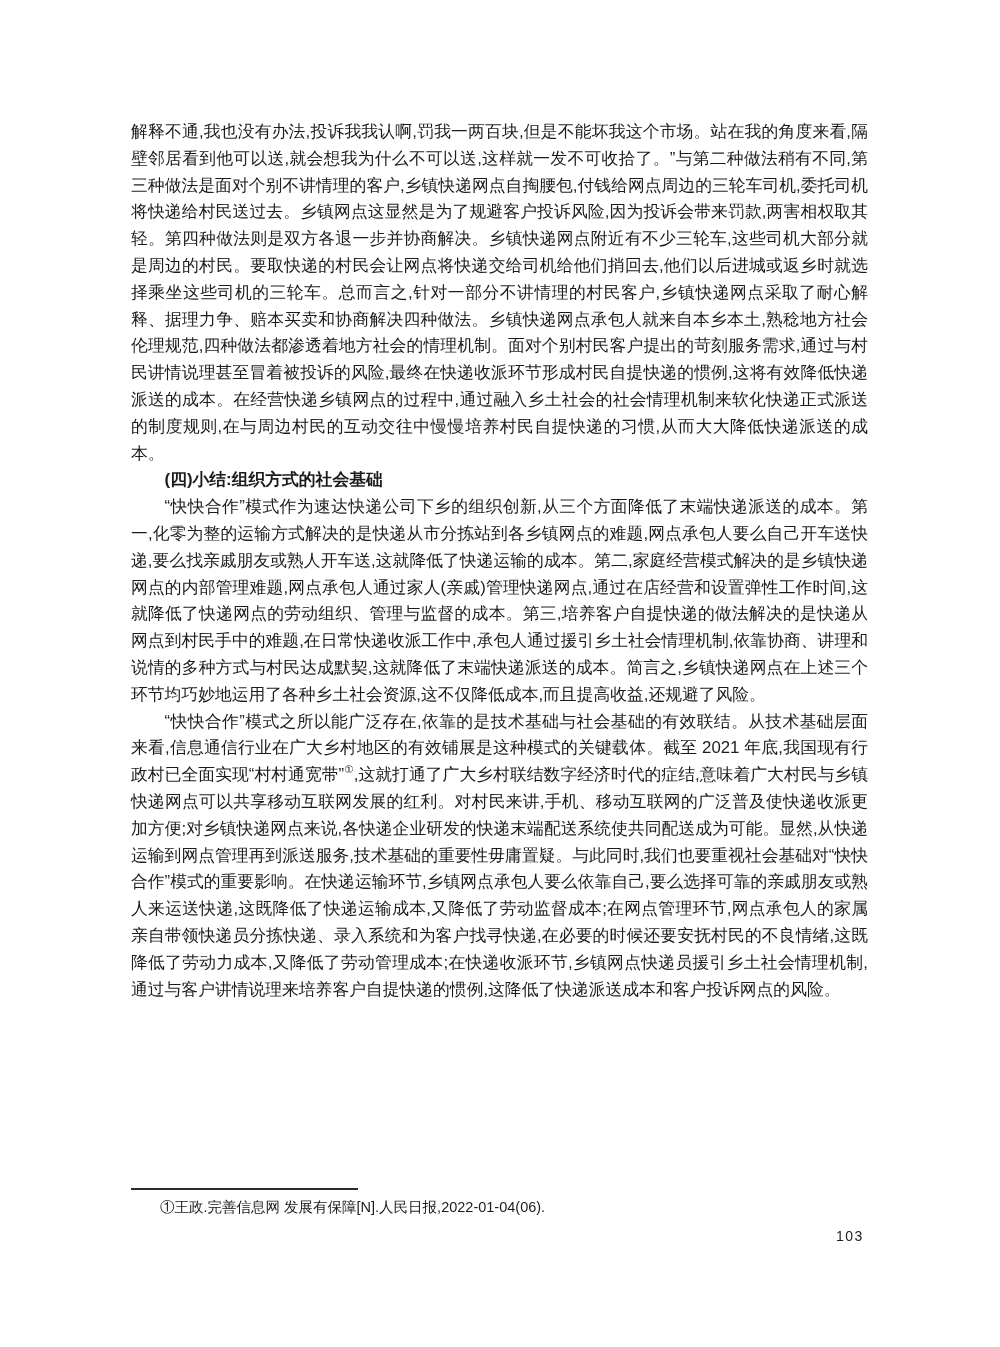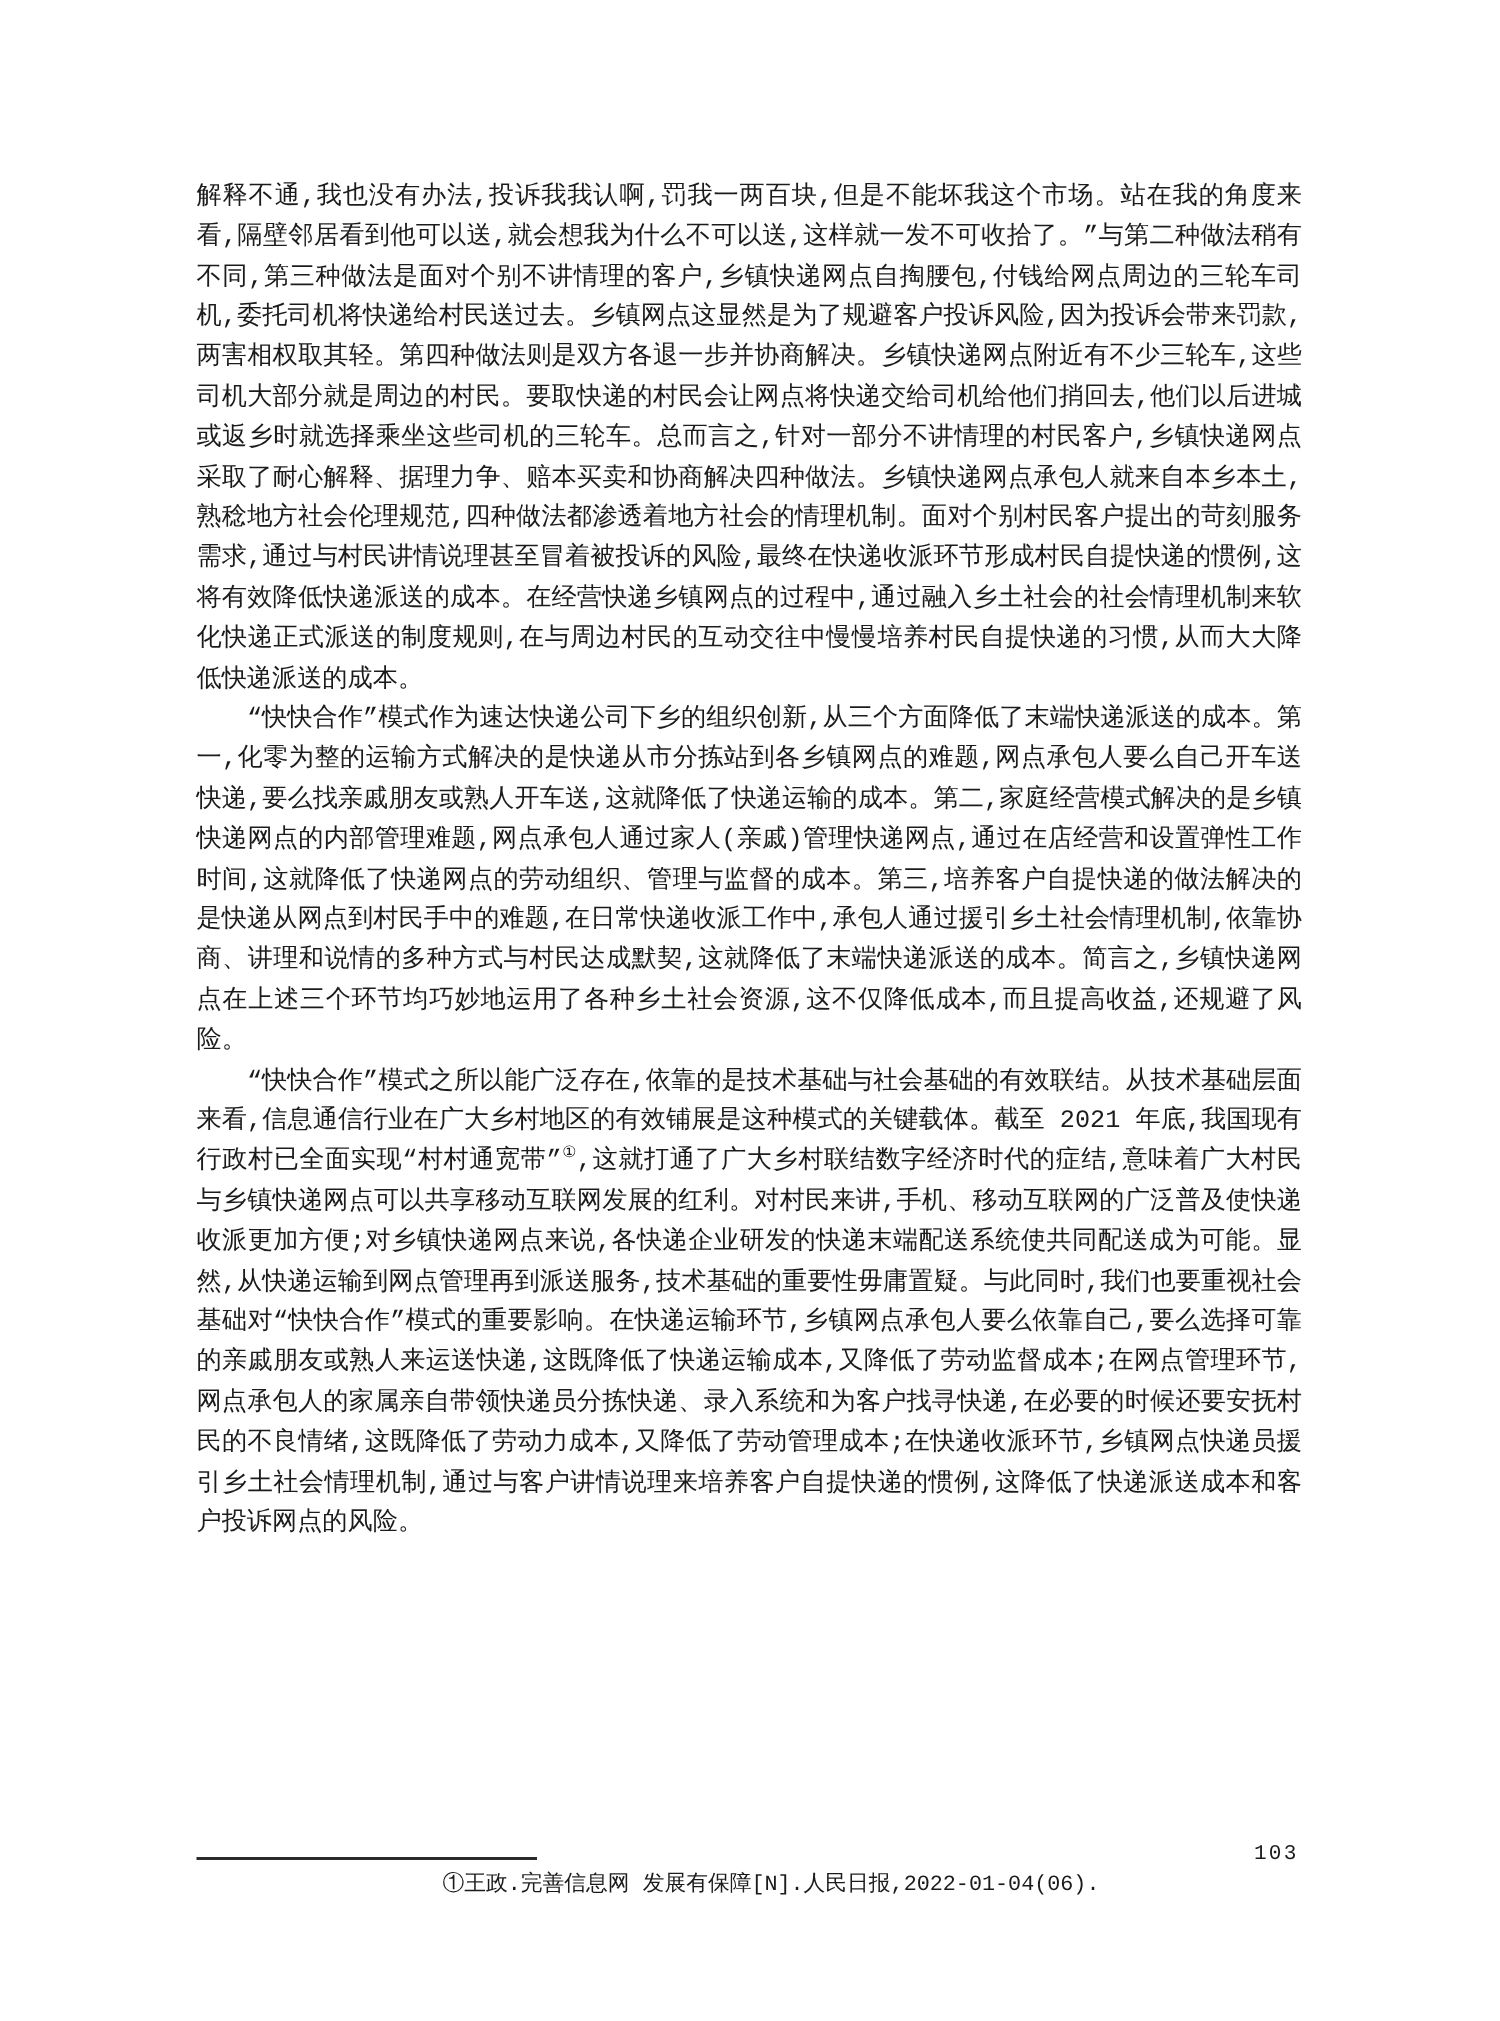--- a/index.html
+++ b/index.html
@@ -2,21 +2,21 @@
 <html><head>
 <meta charset="utf-8">
 <style>
   html, body { margin: 0; padding: 0; background: #ffffff; }
   .page {
     position: relative;
     width: 1000px;
     height: 1347px;
     background: #ffffff;
     overflow: hidden;
-    font-family: Liberation Mono, monospace;
+    font-family: Liberation Sans, sans-serif;
     color: #1b1b1b;
   }
   .text-block {
     position: absolute;
     left: 131px;
     top: 119px;
     width: 737px;
     font-size: 16.8px;
     line-height: 26.8px;
     text-align: justify;
@@ -33,23 +33,22 @@
     text-indent: 2em;
   }
   .note-ref {
     font-size: 10.5px;
     line-height: 0;
     vertical-align: super;
   }
   .footnote-area {
     position: absolute;
     left: 131px;
-    top: 1238px;
+    top: 1188px;
     width: 737px;
-    text-align: center;
   }
   .footnote-rule {
     width: 227px;
     height: 0;
     border-top: 2px solid #2b2b2b;
     margin: 0 0 7px 0;
   }
   .footnote-text {
     margin: 0;
     font-size: 14.5px;
@@ -67,20 +66,21 @@
   }
 </style>
 </head>
 <body>
 
 <div class="page">
 
   <main class="text-block">
     <p class="no-indent">解释不通,我也没有办法,投诉我我认啊,罚我一两百块,但是不能坏我这个市场。站在我的角度来看,隔壁邻居看到他可以送,就会想我为什么不可以送,这样就一发不可收拾了。”与第二种做法稍有不同,第三种做法是面对个别不讲情理的客户,乡镇快递网点自掏腰包,付钱给网点周边的三轮车司机,委托司机将快递给村民送过去。乡镇网点这显然是为了规避客户投诉风险,因为投诉会带来罚款,两害相权取其轻。第四种做法则是双方各退一步并协商解决。乡镇快递网点附近有不少三轮车,这些司机大部分就是周边的村民。要取快递的村民会让网点将快递交给司机给他们捎回去,他们以后进城或返乡时就选择乘坐这些司机的三轮车。总而言之,针对一部分不讲情理的村民客户,乡镇快递网点采取了耐心解释、据理力争、赔本买卖和协商解决四种做法。乡镇快递网点承包人就来自本乡本土,熟稔地方社会伦理规范,四种做法都渗透着地方社会的情理机制。面对个别村民客户提出的苛刻服务需求,通过与村民讲情说理甚至冒着被投诉的风险,最终在快递收派环节形成村民自提快递的惯例,这将有效降低快递派送的成本。在经营快递乡镇网点的过程中,通过融入乡土社会的社会情理机制来软化快递正式派送的制度规则,在与周边村民的互动交往中慢慢培养村民自提快递的习惯,从而大大降低快递派送的成本。</p>
 
+    <h3 class="section-heading">(四)小结:组织方式的社会基础</h3>
 
     <p class="indent">“快快合作”模式作为速达快递公司下乡的组织创新,从三个方面降低了末端快递派送的成本。第一,化零为整的运输方式解决的是快递从市分拣站到各乡镇网点的难题,网点承包人要么自己开车送快递,要么找亲戚朋友或熟人开车送,这就降低了快递运输的成本。第二,家庭经营模式解决的是乡镇快递网点的内部管理难题,网点承包人通过家人(亲戚)管理快递网点,通过在店经营和设置弹性工作时间,这就降低了快递网点的劳动组织、管理与监督的成本。第三,培养客户自提快递的做法解决的是快递从网点到村民手中的难题,在日常快递收派工作中,承包人通过援引乡土社会情理机制,依靠协商、讲理和说情的多种方式与村民达成默契,这就降低了末端快递派送的成本。简言之,乡镇快递网点在上述三个环节均巧妙地运用了各种乡土社会资源,这不仅降低成本,而且提高收益,还规避了风险。</p>
 
     <p class="indent"><span>“快快合作”模式之所以能广泛存在,依靠的是技术基础与社会基础的有效联结。从技术基础层面来看,信息通信行业在广大乡村地区的有效铺展是这种模式的关键载体。截至 2021 年底,我国现有行政村已全面实现“村村通宽带”</span><sup class="note-ref">①</sup><span>,这就打通了广大乡村联结数字经济时代的症结,意味着广大村民与乡镇快递网点可以共享移动互联网发展的红利。对村民来讲,手机、移动互联网的广泛普及使快递收派更加方便;对乡镇快递网点来说,各快递企业研发的快递末端配送系统使共同配送成为可能。显然,从快递运输到网点管理再到派送服务,技术基础的重要性毋庸置疑。与此同时,我们也要重视社会基础对“快快合作”模式的重要影响。在快递运输环节,乡镇网点承包人要么依靠自己,要么选择可靠的亲戚朋友或熟人来运送快递,这既降低了快递运输成本,又降低了劳动监督成本;在网点管理环节,网点承包人的家属亲自带领快递员分拣快递、录入系统和为客户找寻快递,在必要的时候还要安抚村民的不良情绪,这既降低了劳动力成本,又降低了劳动管理成本;在快递收派环节,乡镇网点快递员援引乡土社会情理机制,通过与客户讲情说理来培养客户自提快递的惯例,这降低了快递派送成本和客户投诉网点的风险。</span></p>
 
   </main>
 
   <footer class="footnote-area">
     <div class="footnote-rule"></div>
     <p class="footnote-text">①王政.完善信息网 发展有保障[N].人民日报,2022-01-04(06).</p>

